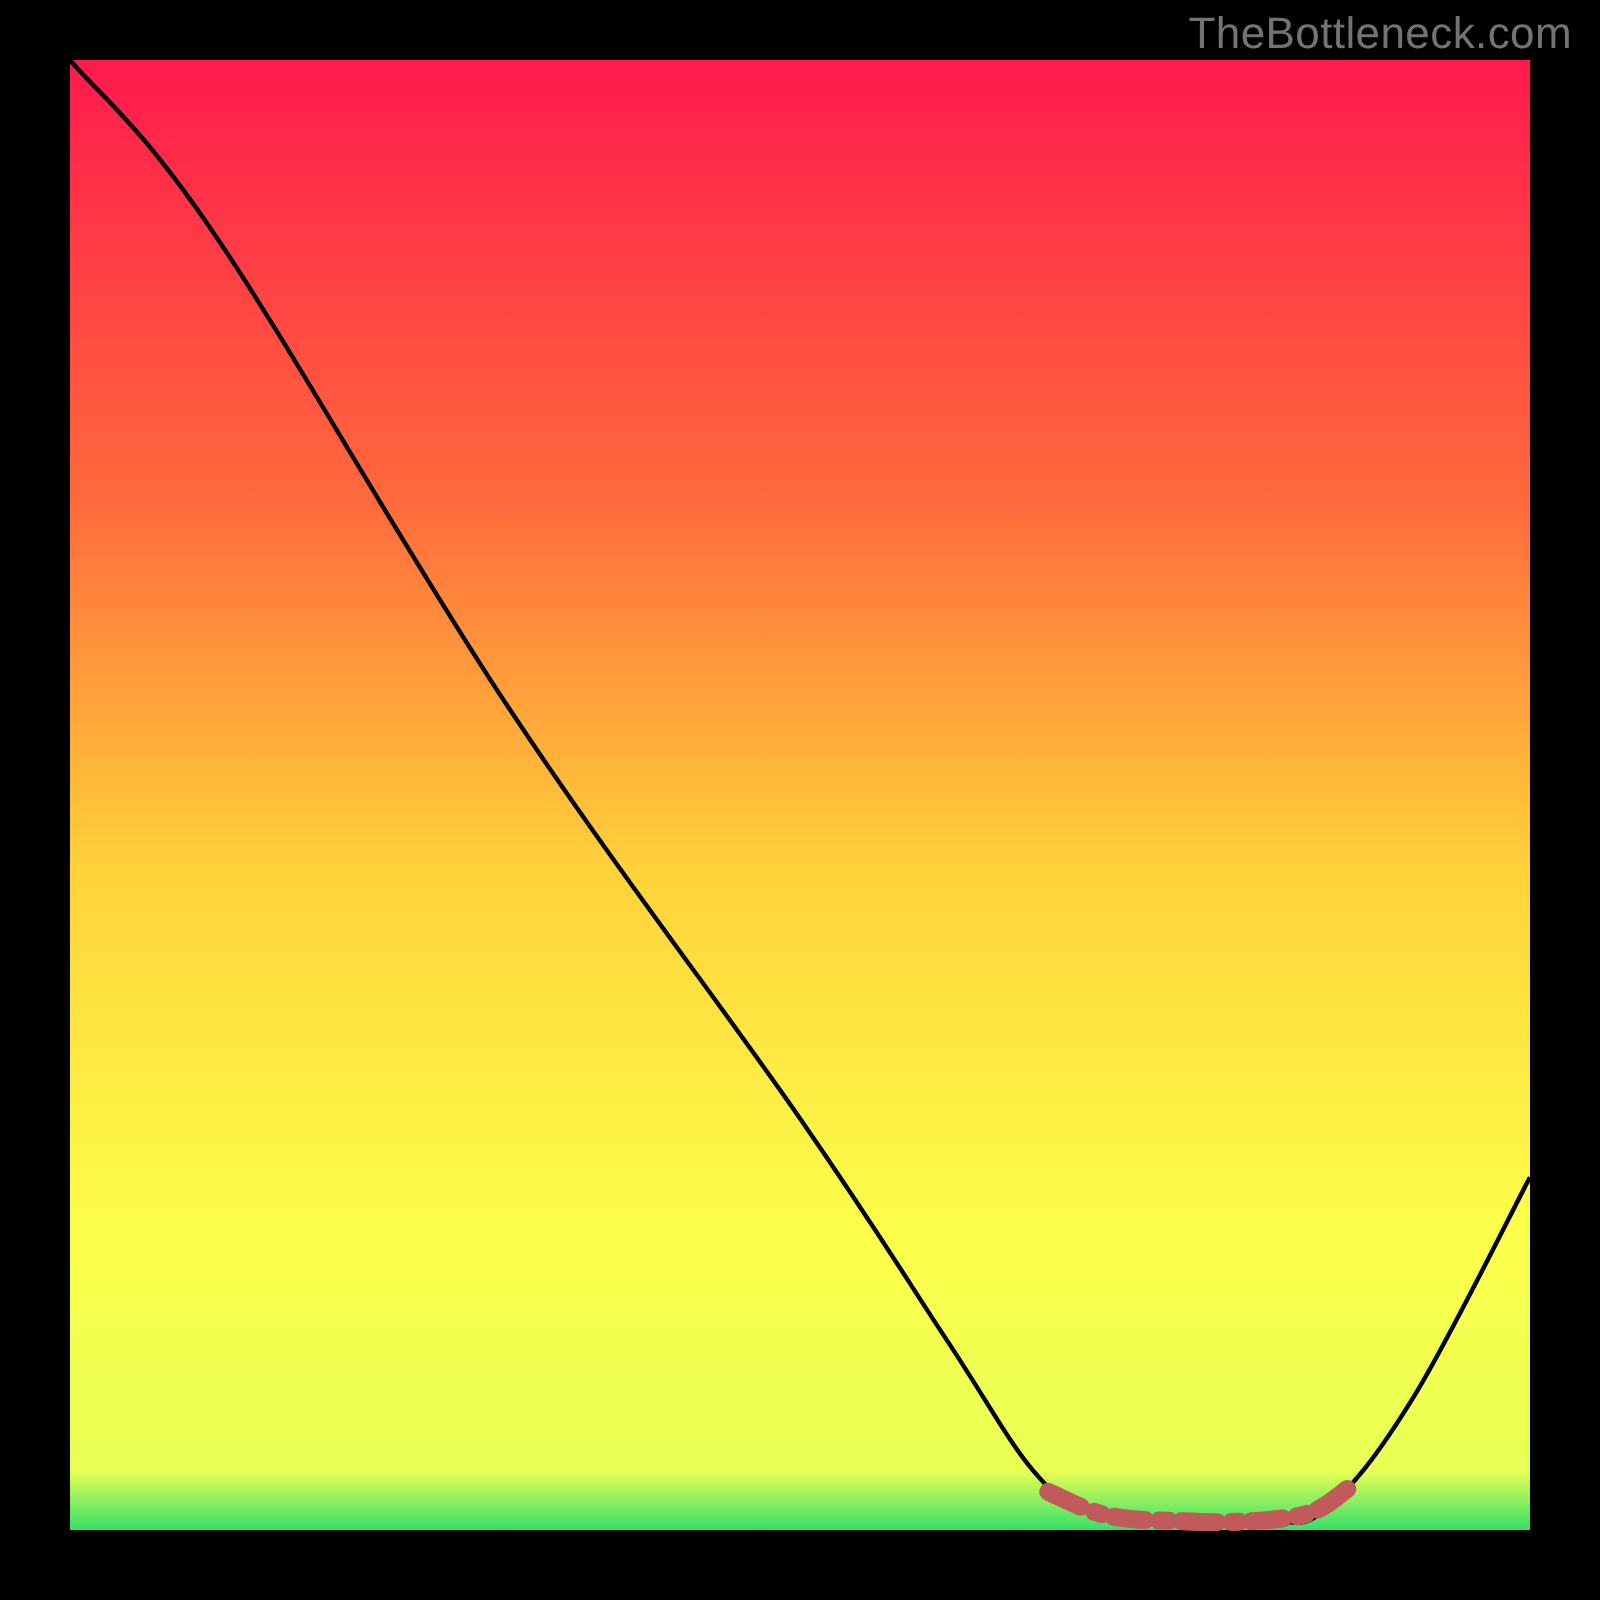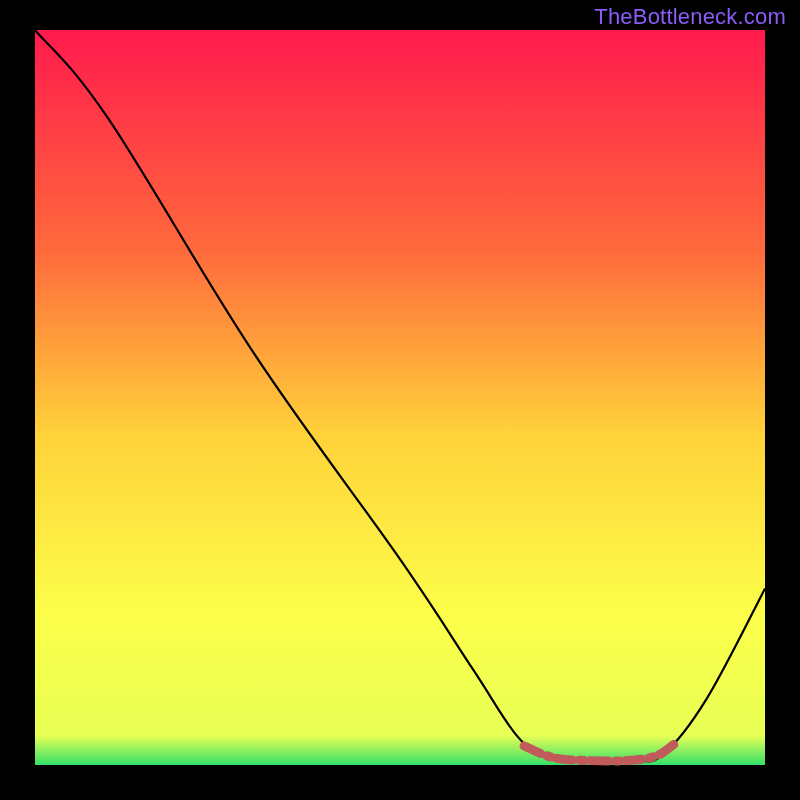--- a/index.html
+++ b/index.html
@@ -13,21 +13,21 @@
   }
   .container {
     position: relative;
     width: 800px;
     height: 800px;
   }
   .watermark {
     position: absolute;
     top: 4px;
     right: 14px;
-    color: #8b5cf6;
+    color: #737373;
     font-size: 22px;
     font-weight: 500;
     letter-spacing: 0.2px;
     z-index: 5;
   }
   svg {
     position: absolute;
     top: 0;
     left: 0;
   }

